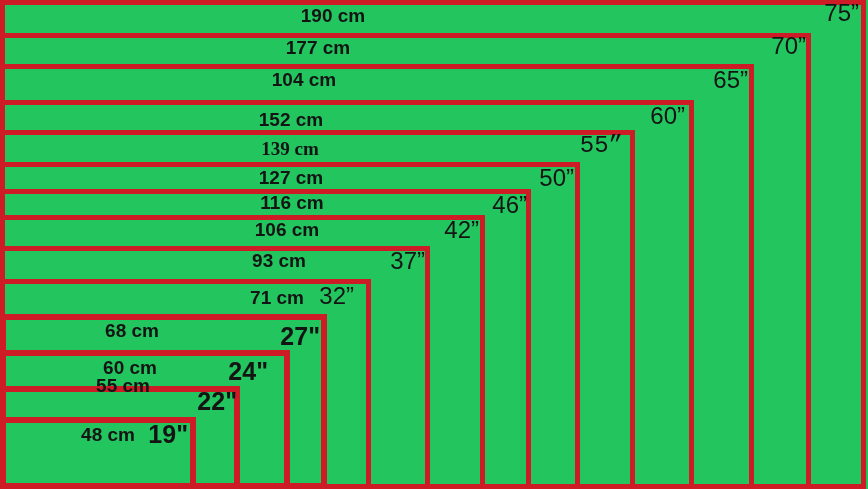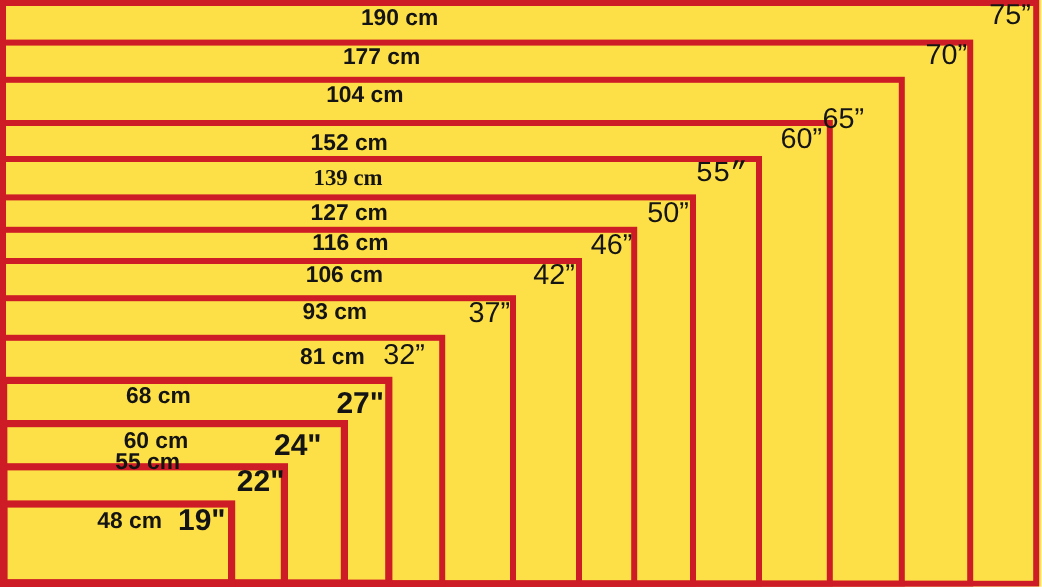--- a/index.html
+++ b/index.html
@@ -4,21 +4,21 @@
 <style>
   html, body {
     margin: 0;
     padding: 0;
     background: #ffffff;
   }
   .canvas {
     position: relative;
     width: 868px;
     height: 489px;
-    background: #fde047;
+    background: #22c55e;
     overflow: hidden;
     font-family: "Liberation Sans", sans-serif;
   }
   .tv-rect {
     position: absolute;
     left: 0;
     bottom: 0;
     box-sizing: border-box;
     border-style: solid;
     border-color: #ce1c26;
@@ -57,41 +57,41 @@
 <div class="canvas">
 
 <div class="tv-rect" style="width: 866px; height: 489px; border-width: 5px; z-index: 1;"></div>
     <div class="cm-label" style="left: 333px; top: 6px;">190 cm</div>
     <div class="inch-label inch-light" style="left: 859px; top: 1px;">75”</div>
     <div class="tv-rect" style="width: 811px; height: 456px; border-width: 5px; z-index: 2;"></div>
     <div class="cm-label" style="left: 318px; top: 38px;">177 cm</div>
     <div class="inch-label inch-light" style="left: 806px; top: 34px;">70”</div>
     <div class="tv-rect" style="width: 754px; height: 425px; border-width: 5px; z-index: 3;"></div>
     <div class="cm-label" style="left: 304px; top: 70px;">104 cm</div>
-    <div class="inch-label inch-light" style="left: 720px; top: 68px; margin-top: 20px;">65”</div>
+    <div class="inch-label inch-light" style="left: 748px; top: 68px;">65”</div>
     <div class="tv-rect" style="width: 694px; height: 389px; border-width: 5px; z-index: 4;"></div>
     <div class="cm-label" style="left: 291px; top: 110px;">152 cm</div>
     <div class="inch-label inch-light" style="left: 685px; top: 104px;">60”</div>
     <div class="tv-rect" style="width: 635px; height: 359px; border-width: 5px; z-index: 5;"></div>
     <div class="cm-label" style="left: 290px; top: 139px; font-family: Liberation Serif, serif;">139 cm</div>
     <div class="inch-label inch-light" style="left: 623px; top: 134px; font-family: Liberation Mono, monospace;">55”</div>
     <div class="tv-rect" style="width: 580px; height: 327px; border-width: 5px; z-index: 6;"></div>
     <div class="cm-label" style="left: 291px; top: 168px;">127 cm</div>
     <div class="inch-label inch-light" style="left: 574px; top: 166px;">50”</div>
     <div class="tv-rect" style="width: 531px; height: 300px; border-width: 5px; z-index: 7;"></div>
     <div class="cm-label" style="left: 292px; top: 193px;">116 cm</div>
     <div class="inch-label inch-light" style="left: 527px; top: 193px;">46”</div>
     <div class="tv-rect" style="width: 485px; height: 274px; border-width: 5px; z-index: 8;"></div>
     <div class="cm-label" style="left: 287px; top: 220px;">106 cm</div>
     <div class="inch-label inch-light" style="left: 479px; top: 218px;">42”</div>
     <div class="tv-rect" style="width: 430px; height: 243px; border-width: 5px; z-index: 9;"></div>
     <div class="cm-label" style="left: 279px; top: 251px;">93 cm</div>
     <div class="inch-label inch-light" style="left: 425px; top: 249px;">37”</div>
     <div class="tv-rect" style="width: 371px; height: 210px; border-width: 5px; z-index: 10;"></div>
-    <div class="cm-label" style="left: 277px; top: 288px;">81 cm</div>
+    <div class="cm-label" style="left: 277px; top: 288px;">71 cm</div>
     <div class="inch-label inch-light" style="left: 354px; top: 284px;">32”</div>
     <div class="tv-rect" style="width: 327px; height: 175px; border-width: 6px; z-index: 11;"></div>
     <div class="cm-label" style="left: 132px; top: 321px;">68 cm</div>
     <div class="inch-label inch-bold" style="left: 320px; top: 324px;">27"</div>
     <div class="tv-rect" style="width: 290px; height: 139px; border-width: 6px; z-index: 12;"></div>
     <div class="cm-label" style="left: 130px; top: 358px;">60 cm</div>
     <div class="inch-label inch-bold" style="left: 268px; top: 359px;">24"</div>
     <div class="tv-rect" style="width: 240px; height: 103px; border-width: 6px; z-index: 13;"></div>
     <div class="cm-label" style="left: 123px; top: 376px;">55 cm</div>
     <div class="inch-label inch-bold" style="left: 237px; top: 389px;">22"</div>

